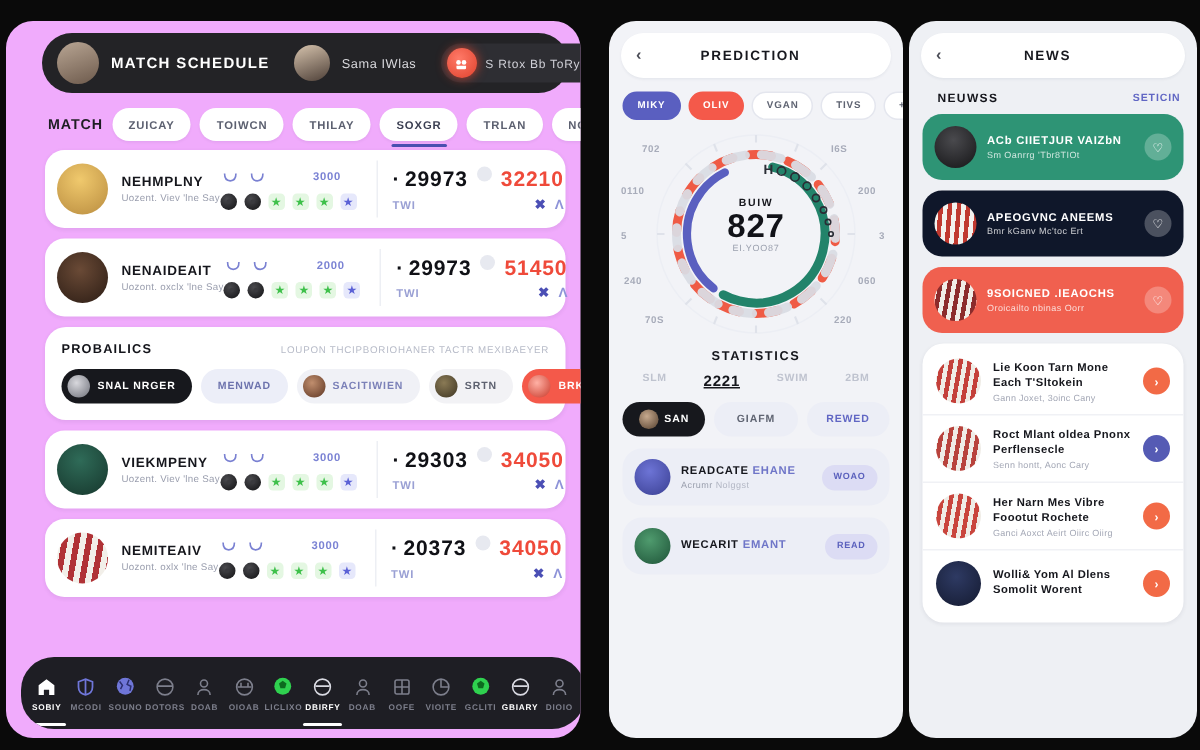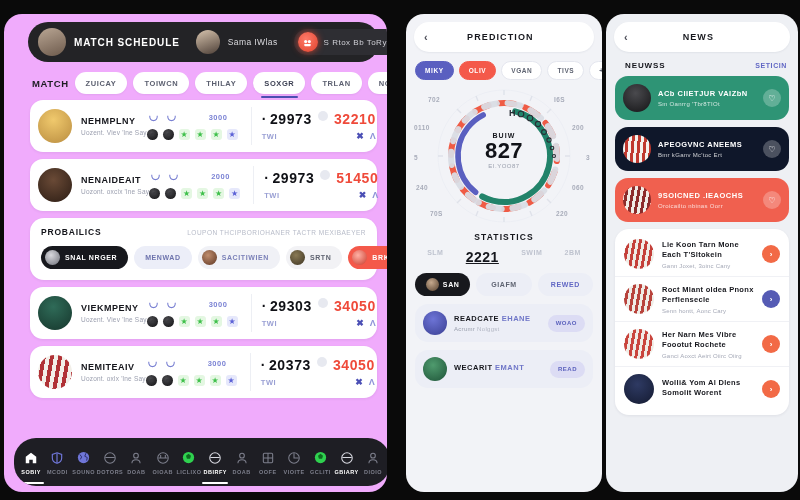--- a/index.html
+++ b/index.html
@@ -153,21 +153,21 @@
   .gauge-center{
     position:absolute; left:0; right:0; top:52px; text-align:center;
   }
   .g-cap{ font-size:7px; font-weight:700; color:#15161c; letter-spacing:1.1px; }
   .g-val{ font-size:22px; font-weight:700; color:#111218; letter-spacing:.5px; line-height:24px; }
   .g-sub{ font-size:6px; color:#9ba0ae; letter-spacing:.5px; }
 
   .stats-title{ text-align:center; font-size:8.5px; font-weight:700; color:#15161c; letter-spacing:1.1px; margin-top:2px; }
   .stats-nums{ display:flex; justify-content:space-around; padding:7px 10px 0 10px; }
   .sn{ font-size:7px; font-weight:700; color:#bfc3cf; letter-spacing:.5px; }
-  .sn.on{ color:#16171d; font-size:14px;text-decoration:underline; }
+  .sn.on{ color:#16171d; font-size:10px;text-decoration:underline; }
   .stats-tabs{ display:flex; align-items:center; gap:6px; padding:8px 9px 0 9px; }
   .stab{
     flex:1 1 0; height:23px; border-radius:12px; display:flex; align-items:center; justify-content:center;
     gap:4px; font-size:7px; font-weight:700; letter-spacing:.6px; background:#eceef6; color:#5f6472;
   }
   .stab-dark{ background:#17181d; color:#fff; }
   .stab-blue{ color:#6167c4; }
   .stab-av{ width:13px; height:13px; border-radius:50%; background:radial-gradient(circle at 40% 35%,#c6a98e,#55402e); }
 
   .mrow{

